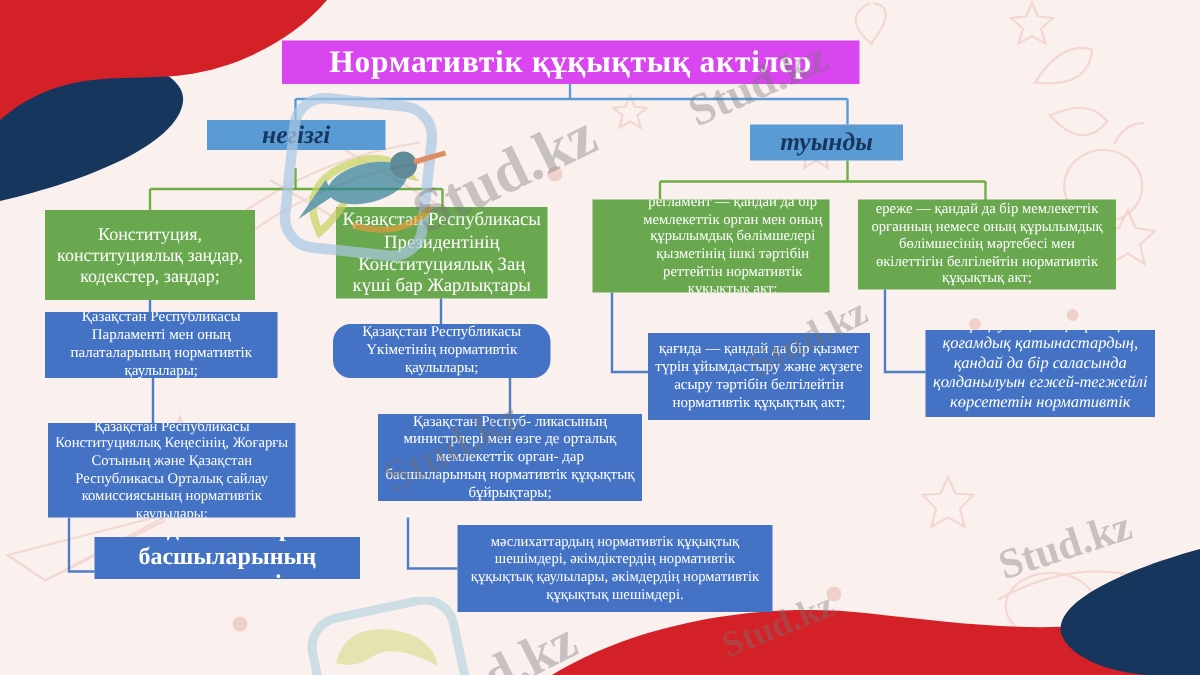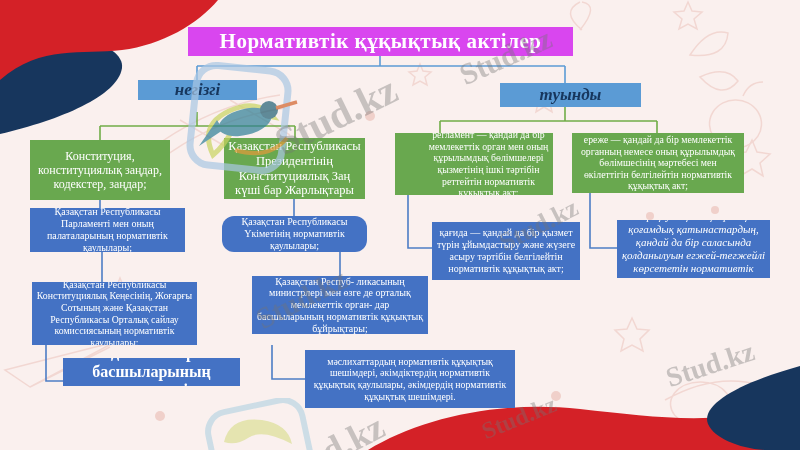--- a/index.html
+++ b/index.html
@@ -94,21 +94,21 @@
       <line x1="340" y1="252" x2="340" y2="287"></line>
       <polyline points="272,345 272,379 305,379" fill="none"></polyline>
       <polyline points="408,195 408,248 432,248" fill="none"></polyline>
       <polyline points="590,193 590,248 617,248" fill="none"></polyline>
     </g>
   </svg>
 
   <div class="title-box">Нормативтік құқықтық актілер</div>
 
   <div class="branch" style="left:138px;top:80px;width:119px;height:20px;font-style:italic;">негізгі</div>
-  <div class="branch" style="left:500px;top:83px;width:141px;height:24px;">туынды</div>
+  <div class="branch" style="left:500px;top:83px;width:102px;height:24px;">туынды</div>
 
   <div class="node green" style="left:30px;top:140px;width:140px;height:60px;font-size:12px;">Конституция, конституциялық заңдар, кодекстер, заңдар;</div>
   <div class="node green" style="left:224px;top:138px;width:141px;height:61px;font-size:12.5px;">Қазақстан Республикасы Президентінің Конституциялық Заң күші бар Жарлықтары</div>
   <div class="node green" style="left:395px;top:133px;width:158px;height:62px;font-size:9.8px;padding-left:33px;">регламент — қандай да бір мемлекеттік орган мен оның құрылымдық бөлімшелері қызметінің ішкі тәртібін реттейтін нормативтік құқықтық акт;</div>
   <div class="node green" style="left:572px;top:133px;width:172px;height:60px;font-size:9.8px;">ереже — қандай да бір мемлекеттік органның немесе оның құрылымдық бөлімшесінің мәртебесі мен өкілеттігін белгілейтін нормативтік құқықтық акт;</div>
 
   <div class="node blue" style="left:30px;top:208px;width:155px;height:44px;font-size:10px;">Қазақстан Республикасы Парламенті мен оның палаталарының нормативтік қаулылары;</div>
   <div class="node blue" style="left:32px;top:282px;width:165px;height:63px;font-size:9.8px;">Қазақстан Республикасы Конституциялық Кеңесінің, Жоғарғы Сотының және Қазақстан Республикасы Орталық сайлау комиссиясының нормативтік қаулылары;</div>
   <div class="node blue" style="left:63px;top:358px;width:177px;height:28px;font-size:16px;font-weight:bold;">орталықмемлекеттік органдар ведомстволары басшыларының нормативтік құқықтық бұйрықтары</div>
   <div class="node blue" style="left:222px;top:216px;width:145px;height:36px;font-size:10px;border-radius:12px;">Қазақстан Республикасы Үкіметінің нормативтік қаулылары;</div>

